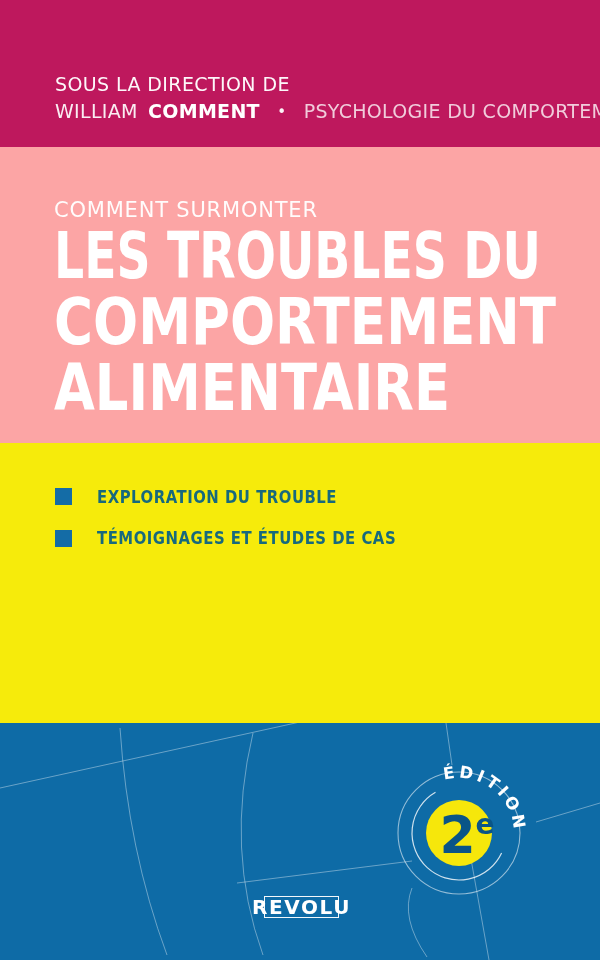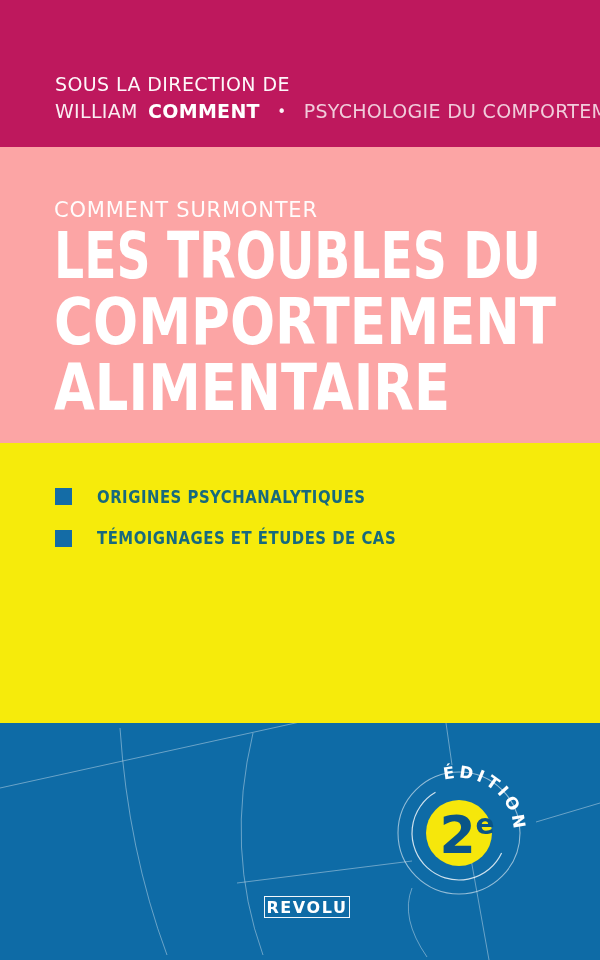--- a/index.html
+++ b/index.html
@@ -42,24 +42,24 @@
 
   .badge-svg{position:absolute;left:359px;top:10px;display:block;}
   .ring-outer{fill:none;stroke:rgba(255,255,255,.55);stroke-width:1.1;}
   .ring-inner{fill:none;stroke:rgba(255,255,255,.8);stroke-width:1.2;}
   .badge-circle{fill:#f6e70b;}
   .arc-text{fill:#ffffff;font-size:16.5px;font-weight:bold;letter-spacing:3.5px;}
   .edition-num{fill:#0a5587;font-weight:bold;font-size:52px;}
   .edition-sup{font-size:28px;font-weight:bold;}
 
   .logo-box{
-    position:absolute;left:264px;top:173px;width:86px;height:22px;
+    position:absolute;left:264px;top:173px;width:75px;height:22px;
     border:1.5px solid rgba(255,255,255,.95);box-sizing:border-box;
     display:flex;align-items:center;justify-content:center;
-    color:#fff;font-size:16px;font-weight:bold;letter-spacing:1.6px;white-space:nowrap;
+    color:#fff;font-size:20px;font-weight:bold;letter-spacing:1.6px;white-space:nowrap;
   }
 </style>
 </head>
 <body>
 
 <div class="cover">
 
   <header class="band-top">
     <div class="pub-lines">
       <div class="pub-line1">SOUS LA DIRECTION DE</div>
@@ -77,21 +77,21 @@
       <text class="title-kicker" x="54" y="29" textLength="263" lengthAdjust="spacing">COMMENT SURMONTER</text>
       <text class="title-line" x="54" y="90" textLength="487" lengthAdjust="spacingAndGlyphs">LES TROUBLES DU</text>
       <text class="title-line" x="54" y="156" textLength="502" lengthAdjust="spacingAndGlyphs">COMPORTEMENT</text>
       <text class="title-line" x="54" y="222" textLength="396" lengthAdjust="spacingAndGlyphs">ALIMENTAIRE</text>
     </svg>
   </section>
 
   <section class="band-topics">
     <div class="topic">
       <span class="topic-bullet"></span>
-      <span class="topic-label">ORIGINES PSYCHANALYTIQUES</span>
+      <span class="topic-label">EXPLORATION DU TROUBLE</span>
     </div>
     <div class="topic">
       <span class="topic-bullet"></span>
       <span class="topic-label">TÉMOIGNAGES ET ÉTUDES DE CAS</span>
     </div>
   </section>
 
   <footer class="band-bottom">
 
     <svg class="decor-svg" width="600" height="237" viewBox="0 0 600 237">

